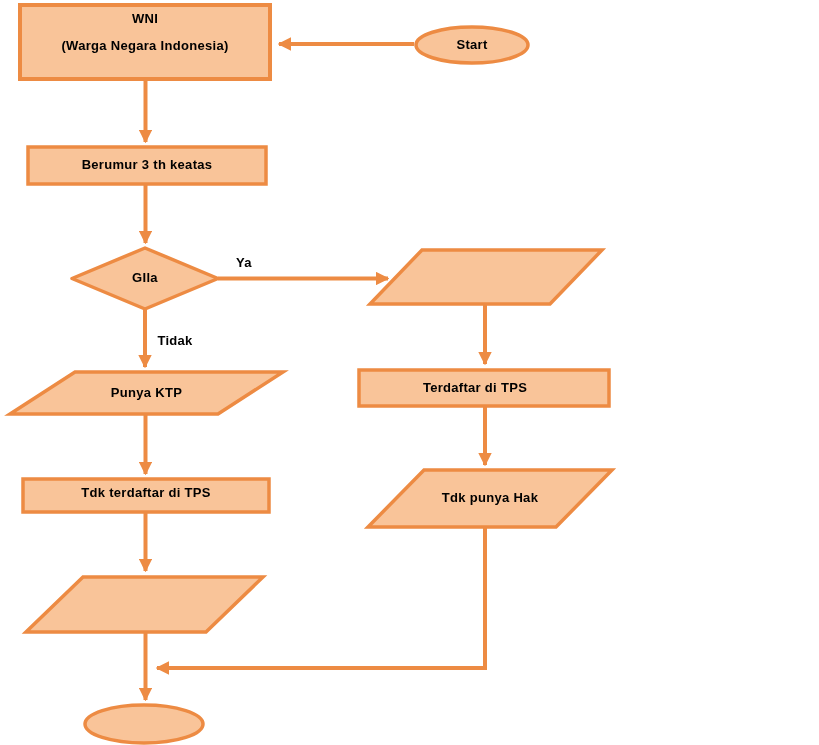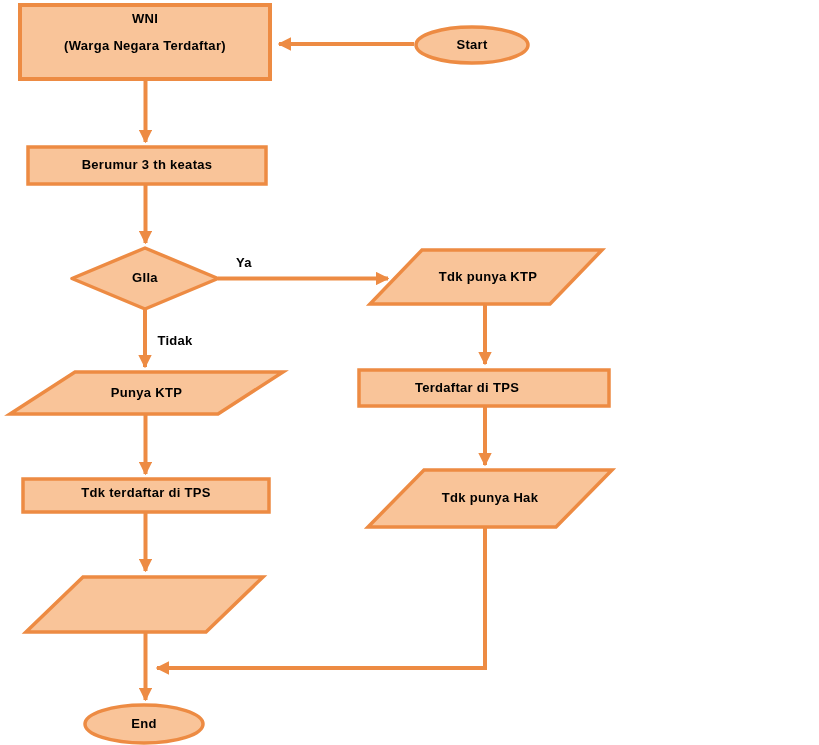--- a/index.html
+++ b/index.html
@@ -73,27 +73,25 @@
     <line x1="485" y1="304" x2="485" y2="364" stroke="#ED8B43" stroke-width="4" marker-end="url(#arrow)"></line>
     <line x1="485" y1="406" x2="485" y2="465" stroke="#ED8B43" stroke-width="4" marker-end="url(#arrow)"></line>
     <line x1="145.5" y1="414" x2="145.5" y2="474" stroke="#ED8B43" stroke-width="4" marker-end="url(#arrow)"></line>
     <line x1="145.5" y1="512" x2="145.5" y2="571" stroke="#ED8B43" stroke-width="4" marker-end="url(#arrow)"></line>
     <polyline points="485,527 485,668 157,668" fill="none" stroke="#ED8B43" stroke-width="4" marker-end="url(#arrow)"></polyline>
     <line x1="145.5" y1="632" x2="145.5" y2="700" stroke="#ED8B43" stroke-width="4" marker-end="url(#arrow)"></line>
   </svg>
 
   <div class="lbl lbl-wni" style="left:20px; top:5px; width:250px; height:74px;">
     <span>WNI</span>
-    <span>(Warga Negara Terdaftar)</span>
+    <span>(Warga Negara Indonesia)</span>
   </div>
   <div class="lbl" style="left:416px; top:27px; width:112px; height:36px;">Start</div>
   <div class="lbl" style="left:28px; top:147px; width:238px; height:37px;">Berumur 3 th keatas</div>
   <div class="lbl" style="left:72px; top:248px; width:146px; height:61px;">GIla</div>
   <div class="lbl" style="left:222px; top:253px; width:44px; height:20px;">Ya</div>
   <div class="lbl" style="left:140px; top:331px; width:70px; height:20px;">Tidak</div>
-  <div class="lbl" style="left:396px; top:250px; width:184px; height:54px;">Tdk punya KTP</div>
   <div class="lbl" style="left:40px; top:372px; width:213px; height:42px;text-align:right;">Punya KTP</div>
-  <div class="lbl" style="left:359px; top:370px; width:216px; height:36px;">Terdaftar di TPS</div>
+  <div class="lbl" style="left:359px; top:370px; width:216px; height:36px;padding-left:8px;">Terdaftar di TPS</div>
   <div class="lbl" style="left:23px; top:479px; width:246px; height:28px;">Tdk terdaftar di TPS</div>
   <div class="lbl" style="left:400px; top:470px; width:180px; height:57px;">Tdk punya Hak</div>
-  <div class="lbl" style="left:86px; top:705px; width:116px; height:38px;">End</div>
 
 </div>
 
 </body></html>

